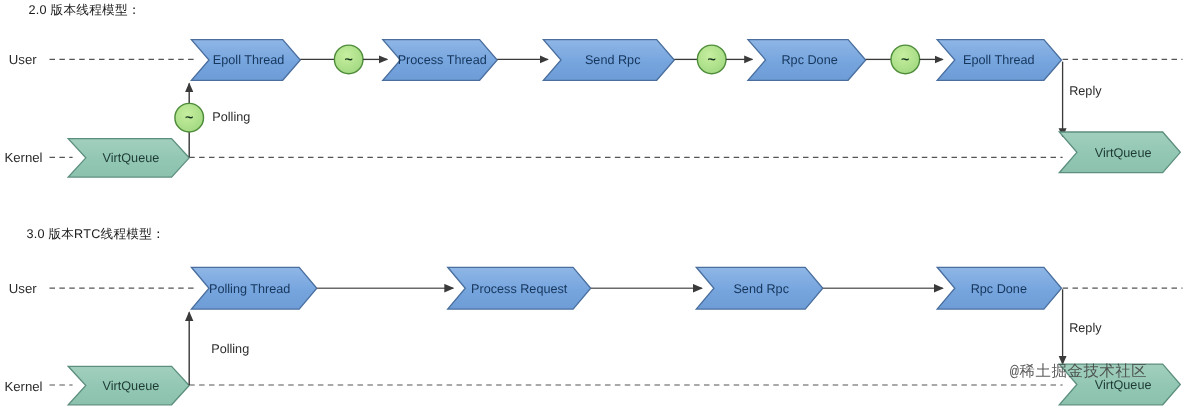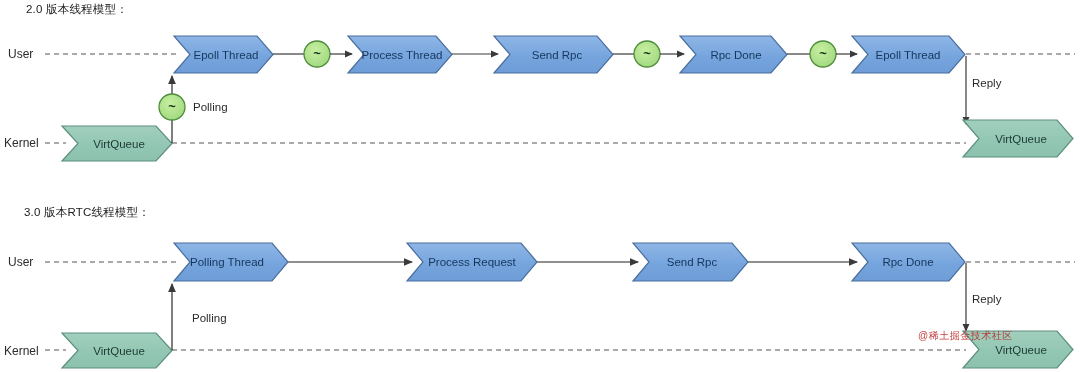--- a/index.html
+++ b/index.html
@@ -68,26 +68,26 @@
     fill: #14331b;
     font-weight: bold;
     font-family: "Liberation Sans", "DejaVu Sans", sans-serif;
     text-anchor: middle;
     dominant-baseline: middle;
   }
   .watermark {
     position: absolute;
     left: 918px;
     top: 329px;
-    font-size: 10px;
-    color: #b91c1c;
+    font-size: 14px;
+    color: #404040;
     opacity: 0.85;
     white-space: nowrap;
     letter-spacing: 0.5px;
-    font-family: Liberation Sans, sans-serif;
+    font-family: Liberation Mono, monospace;
   }
 </style>
 </head>
 <body>
 
 <div id="stage">
 
   <svg class="canvas" viewBox="0 0 1080 372">
     <defs>
       <marker id="arrowhead" markerWidth="7" markerHeight="7" refX="6.2" refY="3" orient="auto">

